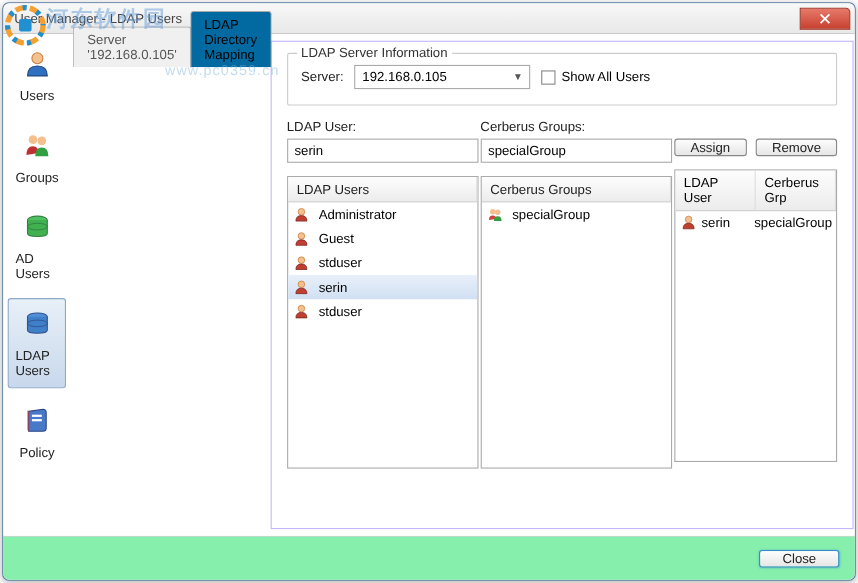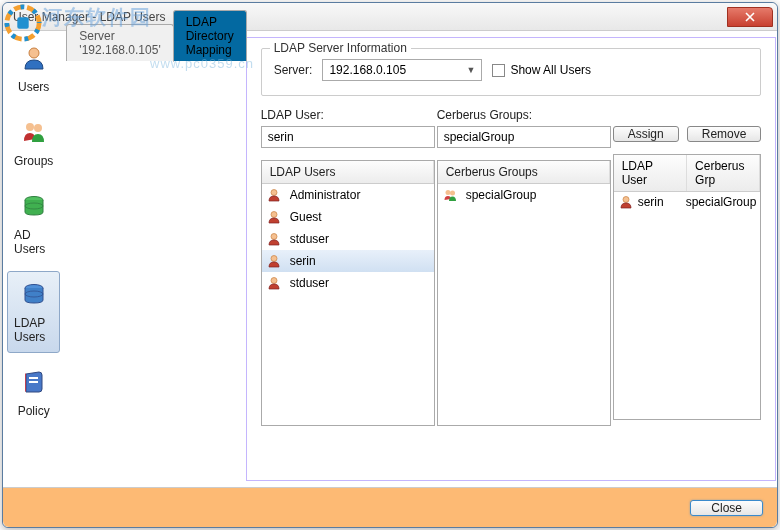--- a/index.html
+++ b/index.html
@@ -63,21 +63,21 @@
 .list-row.selected { background: linear-gradient(to bottom, #e8f0fa, #d0e0f2); }
 .list-icon { width: 16px; height: 16px; display: flex; align-items: center; justify-content: center; }
 .list-cell { flex: 1; padding: 2px 4px; }
 
 .mapping-header { display: flex; }
 .mapping-header .cell { flex: 1; padding: 4px 8px; border-right: 1px solid #ddd; }
 .mapping-row { display: flex; }
 .mapping-row .cell { flex: 1; padding: 2px 4px; display: flex; align-items: center; gap: 4px; }
 
 
-.footer { height: 40px; border-top: 1px solid #ccc; display: flex; align-items: center; justify-content: flex-end; padding: 0 14px; background: #fdba74; border-radius: 0 0 6px 6px; }
+.footer { height: 40px; border-top: 1px solid #ccc; display: flex; align-items: center; justify-content: flex-end; padding: 0 14px; background: #86efac; border-radius: 0 0 6px 6px; }
 .footer .btn { border: 1px solid #3a8acc; box-shadow: 0 0 2px rgba(60,140,210,0.6); padding: 0 20px; }
 
 
 .i-user svg, .i-group svg, .i-db svg, .i-book svg { display: block; }
 </style>
 </head>
 <body>
 
 <svg class="wm-logo" width="38" height="38" viewBox="0 0 40 40">
   <circle cx="20" cy="20" r="17" fill="none" stroke="#f5a030" stroke-width="5" stroke-dasharray="10 4"></circle>

